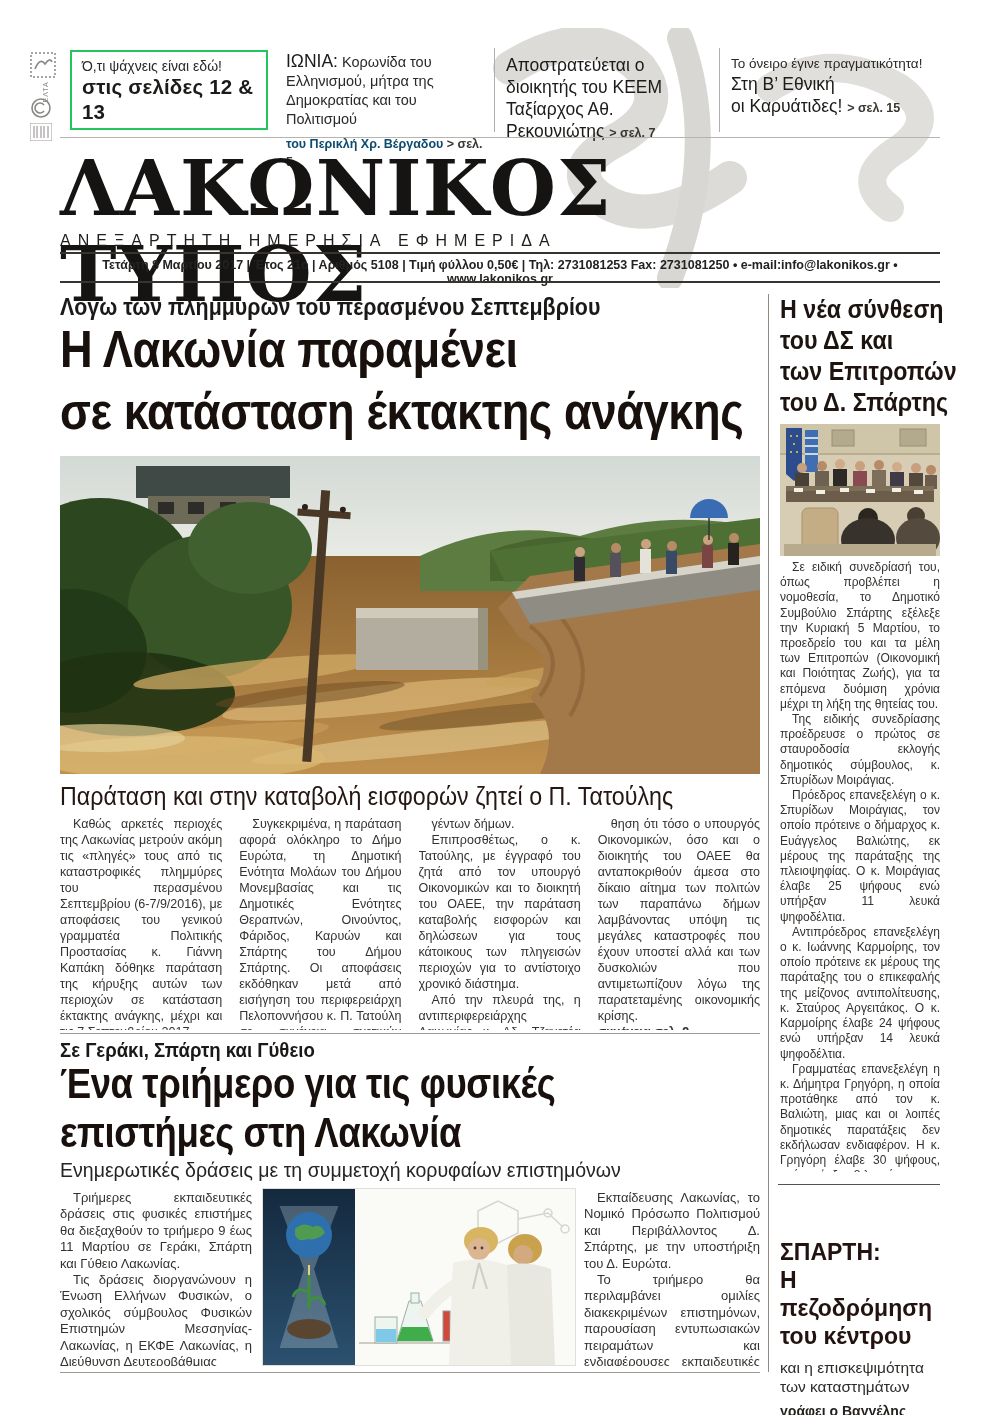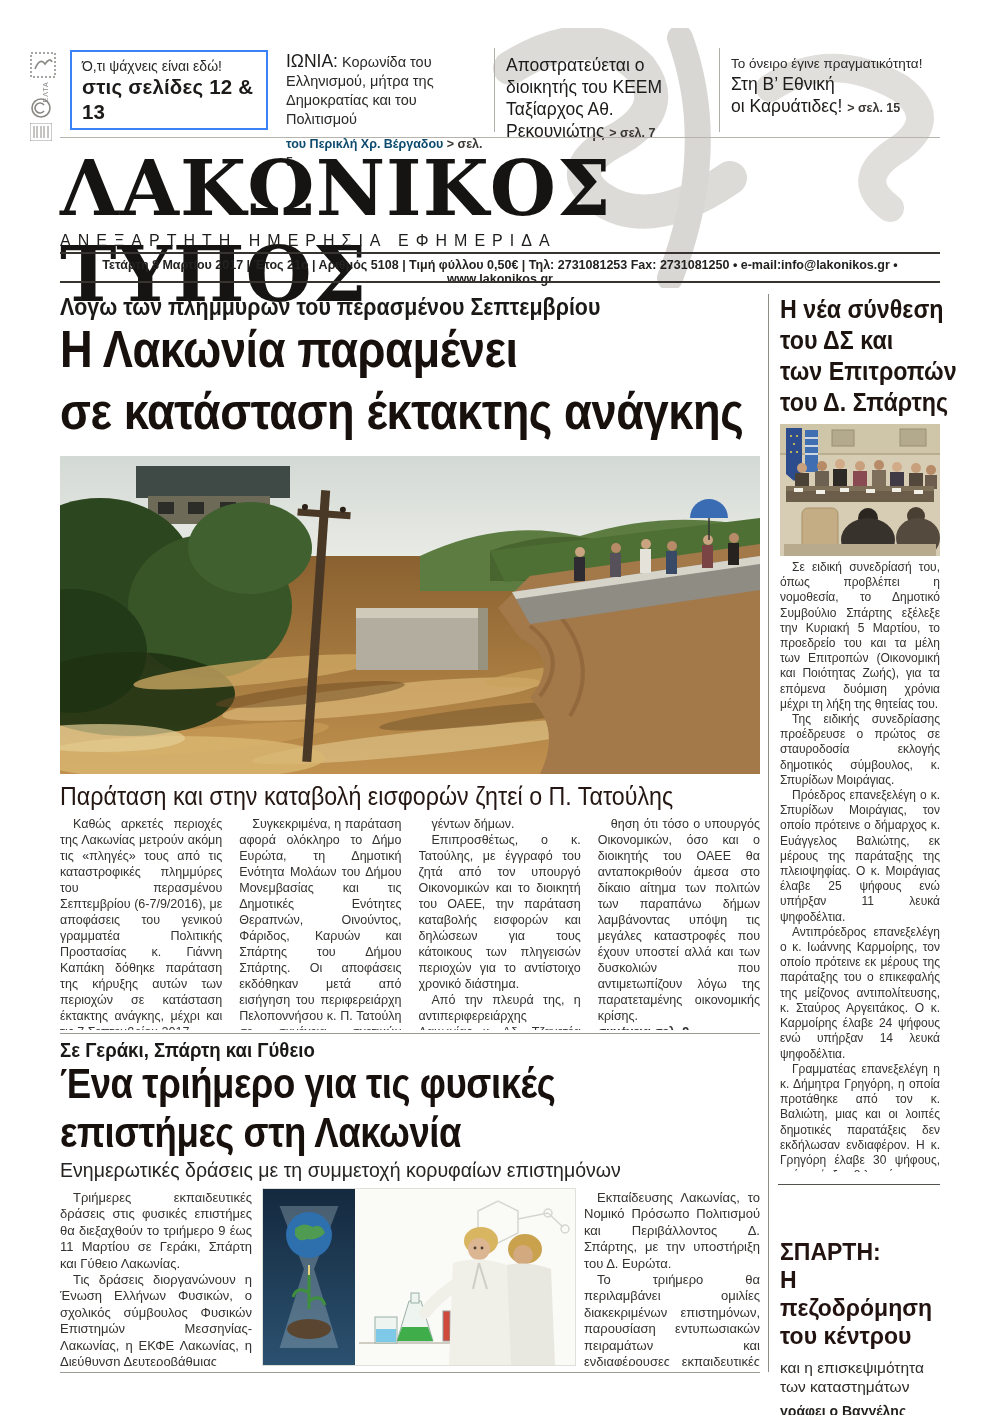--- a/index.html
+++ b/index.html
@@ -10,21 +10,21 @@
   }
   .abs{position:absolute;}
   .z{z-index:2;}
   
   .cond{display:inline-block;transform:scaleX(.87);transform-origin:0 50%;white-space:nowrap;}
   .cond-c{display:inline-block;transform:scaleX(.93);transform-origin:0 50%;white-space:nowrap;}
   .rule{background:#37342f;height:2px;}
   .rule-thin{background:#b7b4ad;height:1px;}
   .vrule{width:1px;background:#8f8c86;}
   
-  .ads-box{border:2px solid #3b82f6;padding:6px 10px;box-sizing:border-box;}
+  .ads-box{border:2px solid #22c55e;padding:6px 10px;box-sizing:border-box;}
   .ads-tagline{font-size:14px;color:#2b2927;}
   .ads-big{font-size:20.5px;font-weight:bold;letter-spacing:.2px;line-height:25px;color:#1d1b19;}
   .teaser-bold{font-size:17.5px;font-weight:normal;line-height:22px;color:#1d1b19;}
   .teaser-reg{font-size:14.5px;line-height:19px;color:#2b2927;}
   .pref{font-size:12.5px;font-weight:bold;color:#3a3733;margin-top:26px;}
   .byline-sm{font-size:12.5px;font-weight:bold;color:#0c4a6e;}
   
   .mast-title{font-family:"DejaVu Serif","Liberation Serif",serif;font-weight:bold;font-size:76px;
     letter-spacing:1px;color:#161412;text-align:left;width:880px;line-height:86px;}
   .mast-sub{font-size:16px;letter-spacing:7px;color:#201e1c;text-align:left;width:880px;}

